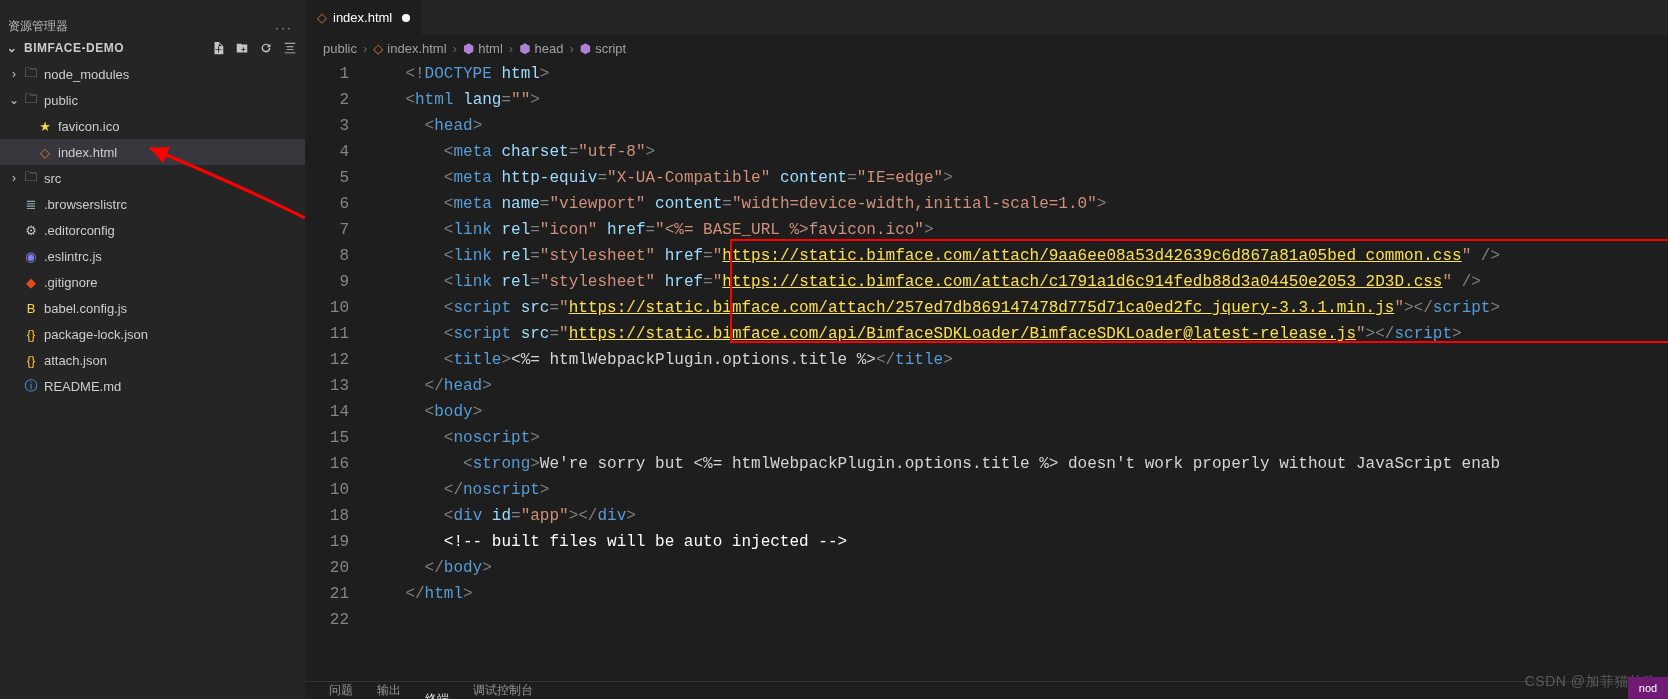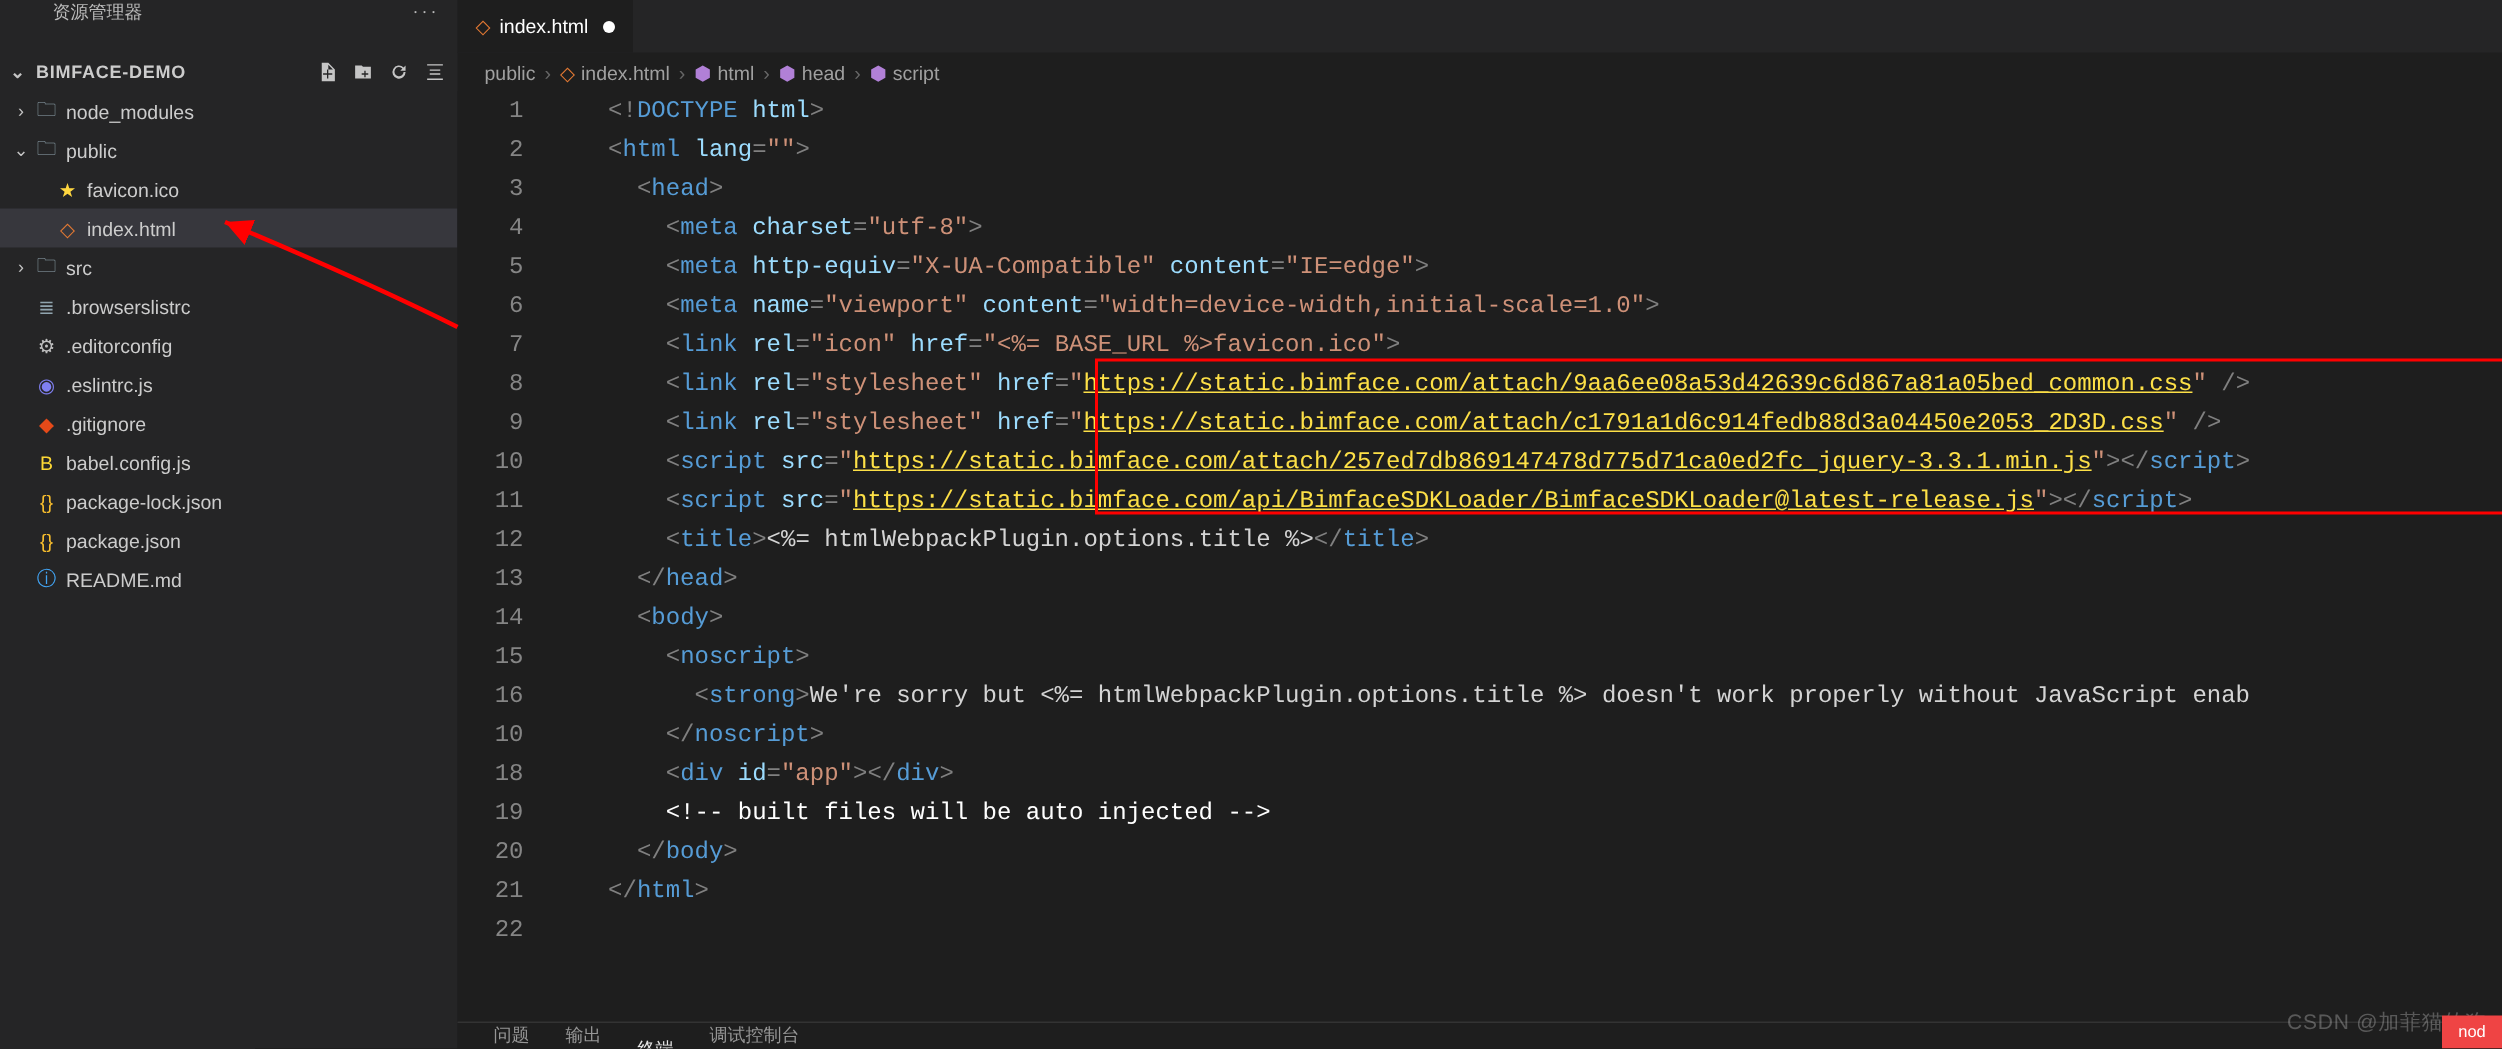--- a/index.html
+++ b/index.html
@@ -16,22 +16,22 @@
 .sidebar {
   width: 305px;
   background: #252526;
   display: flex;
   flex-direction: column;
   flex-shrink: 0;
 }
 .sb-header {
   height: 35px;
   display: flex;
-  align-items: flex-start;
-  padding: 0 12px 0 35px;
+  align-items: flex-end;
+  padding: 0 12px 0 8px;
   color: #bbb;
   font-size: 12px;
   justify-content: space-between;
 }
 .sb-header .dots { letter-spacing: 2px; cursor: pointer; }
 .sb-project {
   height: 26px;
   display: flex;
   align-items: center;
   padding: 0 8px 0 4px;
@@ -87,21 +87,21 @@
 .bottom-panel {
   height: 18px; background: #1e1e1e; border-top: 1px solid #333;
   display: flex; align-items: center; gap: 24px; padding-left: 24px;
   font-size: 12px; color: #969696;
 }
 .bottom-panel .active { color: #e7e7e7; border-bottom: 1px solid #e7e7e7; padding-bottom: 2px; margin-top: 20px; }
 .watermark {
   position: absolute; right: 10px; bottom: 8px; color: rgba(200,200,200,.35);
   font-size: 14px; letter-spacing: .5px; pointer-events: none;
 }
-.statusbar { position:absolute; right:0; bottom:0; height:22px; background:#ef4444; width:40px; display:flex; align-items:center; justify-content:center; font-size:11px; color:#fff; }
+.statusbar { position:absolute; right:0; bottom:0; height:22px; background:#701a75; width:40px; display:flex; align-items:center; justify-content:center; font-size:11px; color:#fff; }
 svg { display: block; }
 </style>
 </head>
 <body>
 
 <div class="sidebar">
   <div class="sb-header">
     <span>资源管理器</span>
     <span class="dots">···</span>
   </div>
@@ -185,21 +185,21 @@
         <span class="label">babel.config.js</span>
       </div>
       <div class="tree-row depth0">
         <span class="twist"></span>
         <span class="icon" style="color: rgb(251, 192, 45);">{}</span>
         <span class="label">package-lock.json</span>
       </div>
       <div class="tree-row depth0">
         <span class="twist"></span>
         <span class="icon" style="color: rgb(251, 192, 45);">{}</span>
-        <span class="label">package.json</span>
+        <span class="label">attach.json</span>
       </div>
       <div class="tree-row depth0">
         <span class="twist"></span>
         <span class="icon" style="color: rgb(66, 165, 245);">ⓘ</span>
         <span class="label">README.md</span>
       </div>
     </div>
 </div>
 
 <div class="main">

